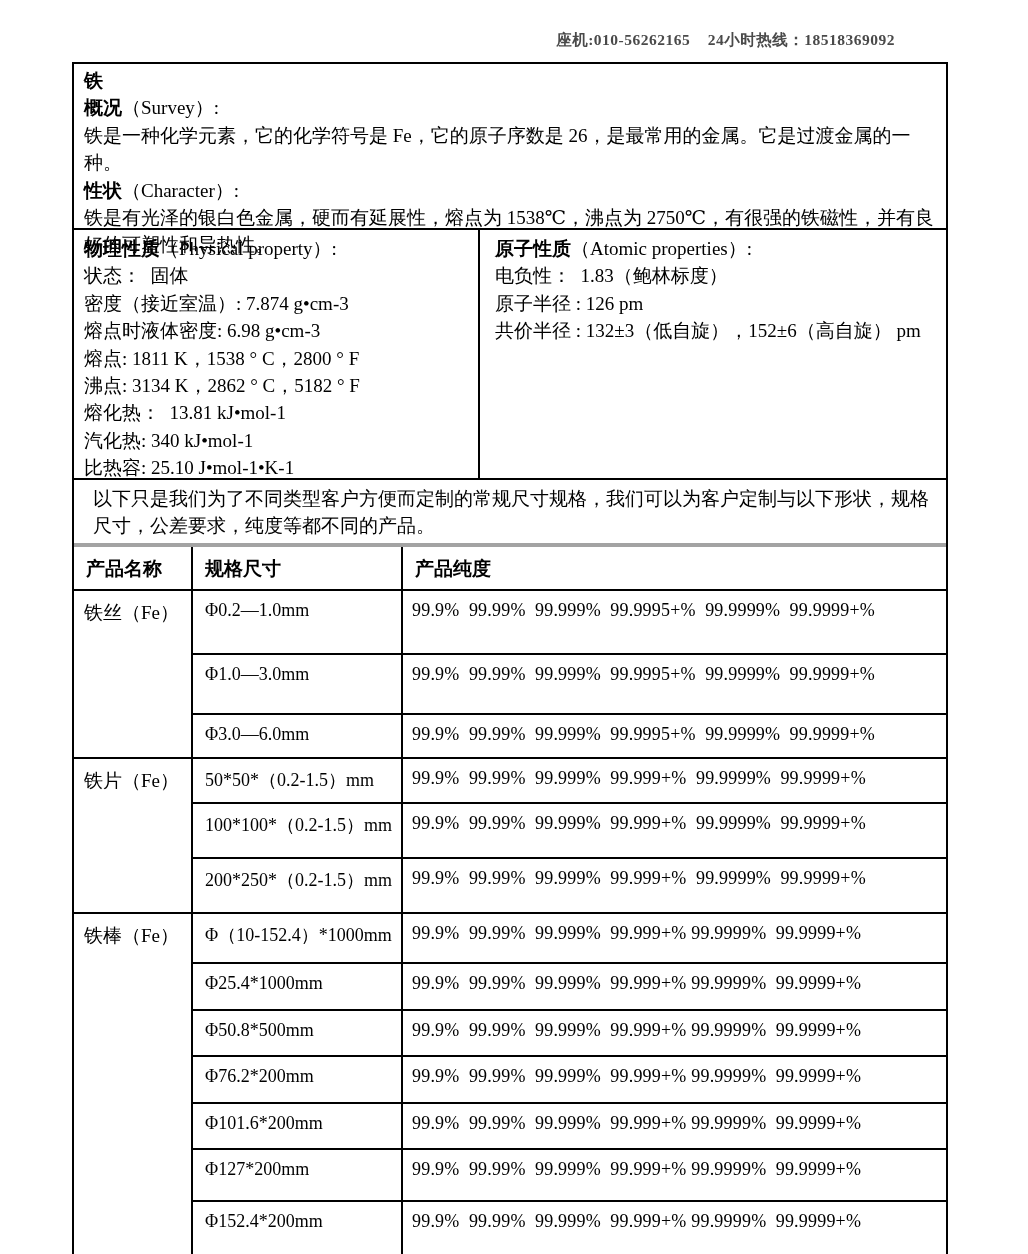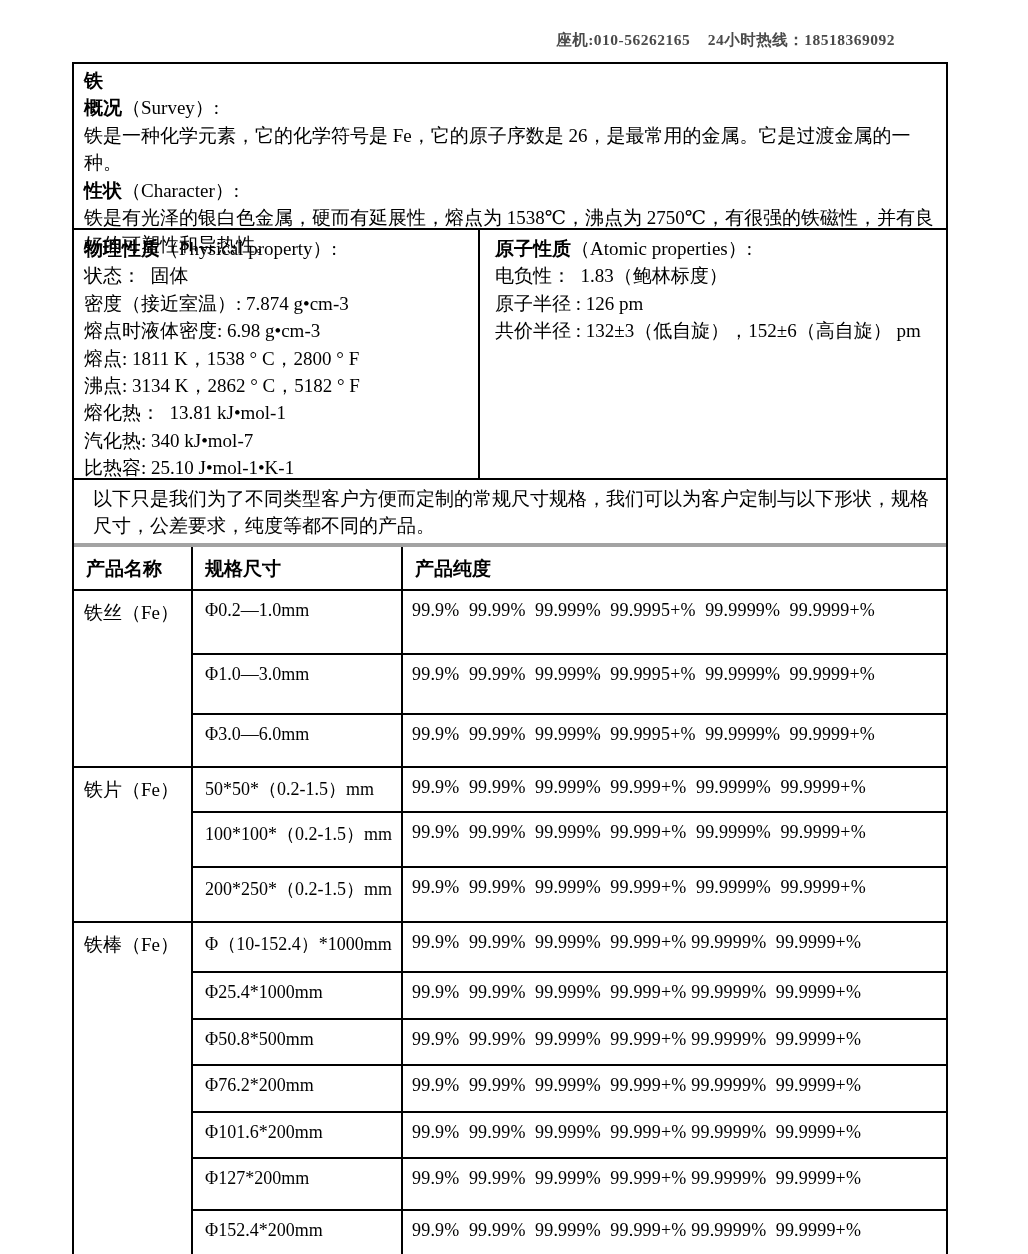--- a/index.html
+++ b/index.html
@@ -90,21 +90,21 @@
 
     <div class="sec sec-props">
       <div class="props-left">
         <div><span class="bold">物理性质</span><span>（Physical property）:</span></div>
         <div class="prop-line">状态：  固体</div>
         <div class="prop-line">密度（接近室温）: 7.874 g•cm-3</div>
         <div class="prop-line">熔点时液体密度: 6.98 g•cm-3</div>
         <div class="prop-line">熔点: 1811 K，1538 ° C，2800 ° F</div>
         <div class="prop-line">沸点: 3134 K，2862 ° C，5182 ° F</div>
         <div class="prop-line">熔化热：  13.81 kJ•mol-1</div>
-        <div class="prop-line">汽化热: 340 kJ•mol-7</div>
+        <div class="prop-line">汽化热: 340 kJ•mol-1</div>
         <div class="prop-line">比热容: 25.10 J•mol-1•K-1</div>
       </div>
       <div class="props-right">
         <div><span class="bold">原子性质</span><span>（Atomic properties）:</span></div>
         <div class="prop-line">电负性：  1.83（鲍林标度）</div>
         <div class="prop-line">原子半径 : 126 pm</div>
         <div class="prop-line">共价半径 : 132±3（低自旋），152±6（高自旋） pm</div>
       </div>
     </div>
 
@@ -129,21 +129,21 @@
 
         <tr style="height:64px">
           <td class="name-cell" rowspan="3">铁丝（Fe）</td>
           <td class="spec-cell">Φ0.2—1.0mm</td>
           <td class="purity-cell">99.9%  99.99%  99.999%  99.9995+%  99.9999%  99.9999+%</td>
         </tr>
         <tr style="height:60px">
           <td class="spec-cell">Φ1.0—3.0mm</td>
           <td class="purity-cell">99.9%  99.99%  99.999%  99.9995+%  99.9999%  99.9999+%</td>
         </tr>
-        <tr style="height:53px">
+        <tr style="height:44px">
           <td class="spec-cell">Φ3.0—6.0mm</td>
           <td class="purity-cell">99.9%  99.99%  99.999%  99.9995+%  99.9999%  99.9999+%</td>
         </tr>
 
         <tr style="height:45px">
           <td class="name-cell" rowspan="3">铁片（Fe）</td>
           <td class="spec-cell">50*50*（0.2-1.5）mm</td>
           <td class="purity-cell">99.9%  99.99%  99.999%  99.999+%  99.9999%  99.9999+%</td>
         </tr>
         <tr style="height:55px">

